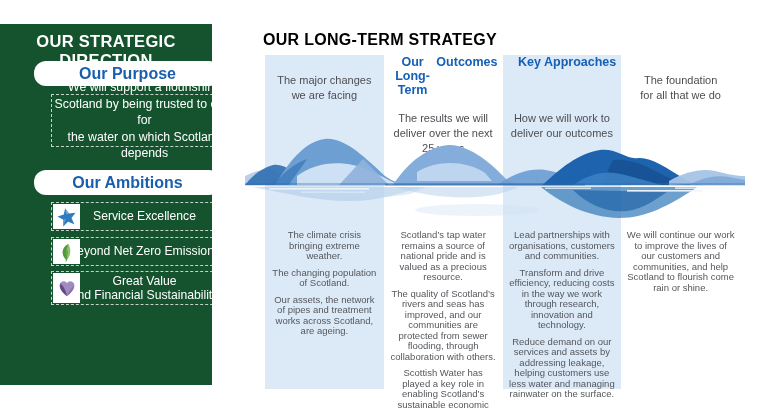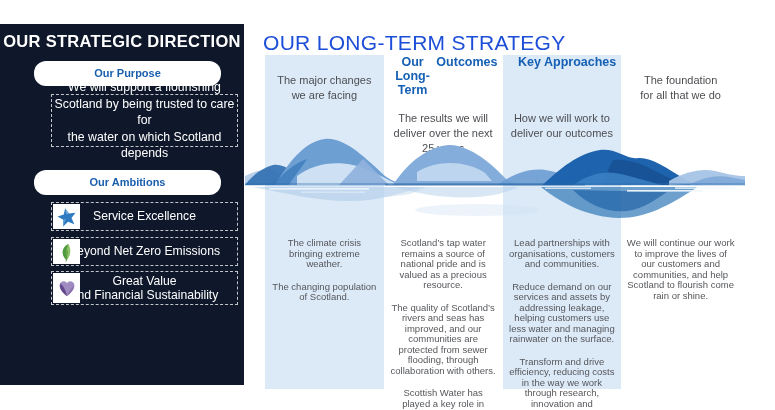--- a/index.html
+++ b/index.html
@@ -1,52 +1,52 @@
 <!DOCTYPE html>
 <html><head>
 <meta charset="utf-8">
 <style>
   html,body{margin:0;padding:0;background:#fff;}
   .page{position:relative;width:775px;height:410px;background:#ffffff;overflow:hidden;
         font-family:"Liberation Sans",sans-serif;-webkit-font-smoothing:antialiased;}
 
   
-  .panel{position:absolute;left:0;top:24px;width:212px;height:361px;background:#0f172a;padding-left:32px;}
+  .panel{position:absolute;left:0;top:24px;width:212px;height:361px;background:#14532d;}
   .panel-title{position:absolute;left:0;top:8px;width:100%;margin:0;text-align:center;
                color:#ffffff;font-size:16.5px;font-weight:bold;letter-spacing:.3px;}
   .wbox{position:absolute;left:34px;width:187px;background:#ffffff;border-radius:12px;
-        text-align:center;color:#1a5fae;font-weight:bold;font-size:11px;box-sizing:border-box;}
+        text-align:center;color:#1a5fae;font-weight:bold;font-size:16px;box-sizing:border-box;}
   .purpose-box{top:37px;height:25px;line-height:25px;}
   .ambitions-box{top:146px;height:25px;line-height:25px;}
   .dbox{position:absolute;left:51px;width:187px;border:1px dashed rgba(255,255,255,.75);
         box-sizing:border-box;color:#ffffff;text-align:center;}
   .purpose-text{top:70px;height:53px;display:flex;flex-direction:column;justify-content:center;
                 font-size:12.3px;line-height:16.5px;}
   .amb-row{display:flex;align-items:center;justify-content:center;text-align:center;
            font-size:12.2px;line-height:14.5px;}
   .amb-row1{top:178px;height:29px;}
   .amb-row2{top:213px;height:29px;}
   .amb-row3{top:247px;height:34px;}
   .amb-icon{position:absolute;left:1px;top:1px;bottom:1px;width:27px;background:#ffffff;
             display:flex;align-items:center;justify-content:center;}
   .line{display:block;}
 
   
   .main{position:absolute;left:245px;top:0;width:530px;height:410px;}
-  .main-title{position:absolute;left:18px;top:31px;margin:0;color:#1d4ed8;
-              font-size:21px;font-weight:normal;letter-spacing:.3px;white-space:nowrap;}
+  .main-title{position:absolute;left:18px;top:31px;margin:0;color:#000000;
+              font-size:16px;font-weight:bold;letter-spacing:.3px;white-space:nowrap;}
   .cols{position:absolute;left:20px;top:55px;width:475px;height:334px;display:flex;}
   .col{flex:1;position:relative;text-align:center;padding:0 5px;box-sizing:border-box;}
   .col.hl{background:#dce9f7;}
   .col-head{height:38px;display:flex;flex-direction:row;justify-content:flex-end;
             color:#1560b4;font-weight:bold;font-size:12.5px;line-height:14px;}
   .col-sub{margin-top:18px;font-size:11px;line-height:15px;color:#4c4e52;}
   .col-body{position:absolute;top:171px;left:5px;right:5px;
             font-size:9.5px;line-height:10.5px;color:#55575b;}
-  .col-body p{margin:12px 0 6px 0;}
+  .col-body p{margin:4px 0 6px 0;}
 
   
   .scene{position:absolute;left:0;top:130px;width:500px;height:95px;z-index:2;pointer-events:none;}
 </style>
 </head>
 <body>
 
 <div class="page">
 
   <aside class="panel">
@@ -118,20 +118,21 @@
 
       <section class="col hl">
         <div class="col-sub">
           <span class="line">The major changes</span>
           <span class="line">we are facing</span>
           <span class="line"></span>
         </div>
         <div class="col-body">
           <p>The climate crisis bringing extreme weather.</p>
           <p>The changing population of Scotland.</p>
+          <p>Our assets, the network of pipes and treatment works across Scotland, are ageing.</p>
         </div>
       </section>
 
       <section class="col">
         <div class="col-head">
           <span class="line">Our Long-Term</span>
           <span class="line">Outcomes</span>
         </div>
         <div class="col-sub">
           <span class="line">The results we will</span>
@@ -150,22 +151,22 @@
           <span class="line">Key Approaches</span>
           <span class="line"></span>
         </div>
         <div class="col-sub">
           <span class="line">How we will work to</span>
           <span class="line">deliver our outcomes</span>
           <span class="line"></span>
         </div>
         <div class="col-body">
           <p>Lead partnerships with organisations, customers and communities.</p>
+          <p>Transform and drive efficiency, reducing costs in the way we work through research, innovation and technology.</p>
           <p>Reduce demand on our services and assets by addressing leakage, helping customers use less water and managing rainwater on the surface.</p>
-          <p>Transform and drive efficiency, reducing costs in the way we work through research, innovation and technology.</p>
         </div>
       </section>
 
       <section class="col">
         <div class="col-sub">
           <span class="line">The foundation</span>
           <span class="line">for all that we do</span>
           <span class="line"></span>
         </div>
         <div class="col-body">

